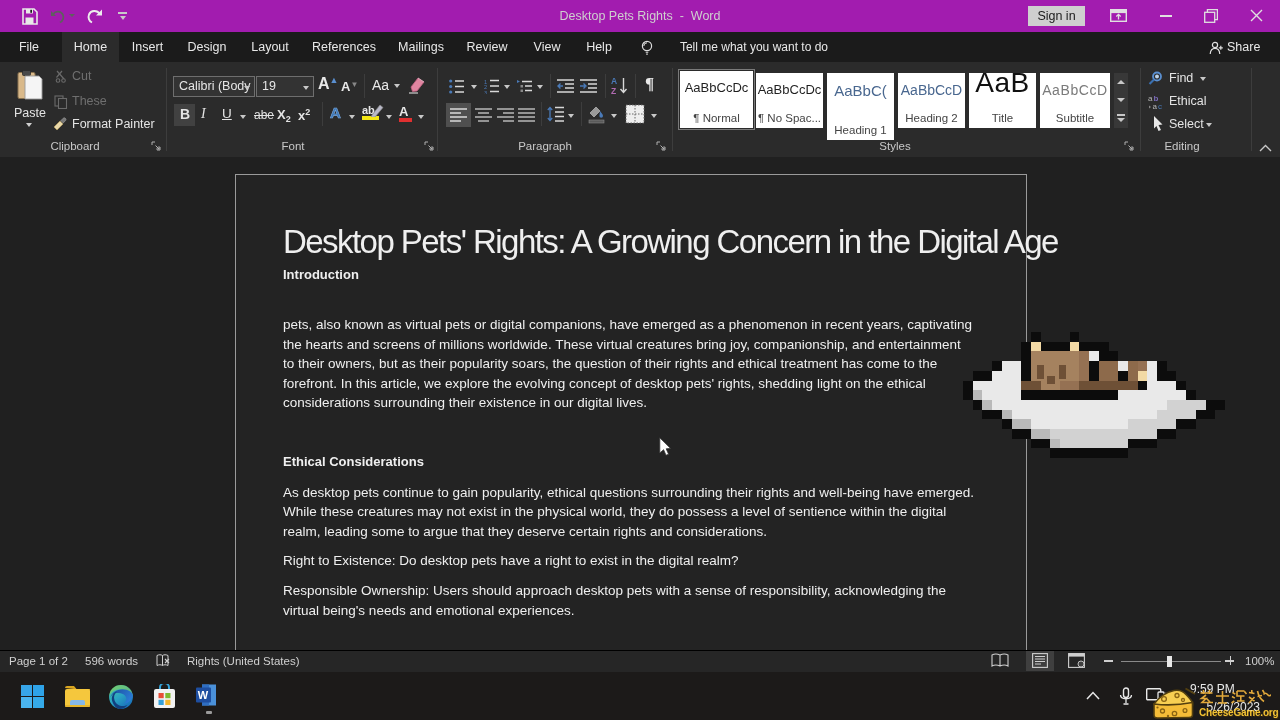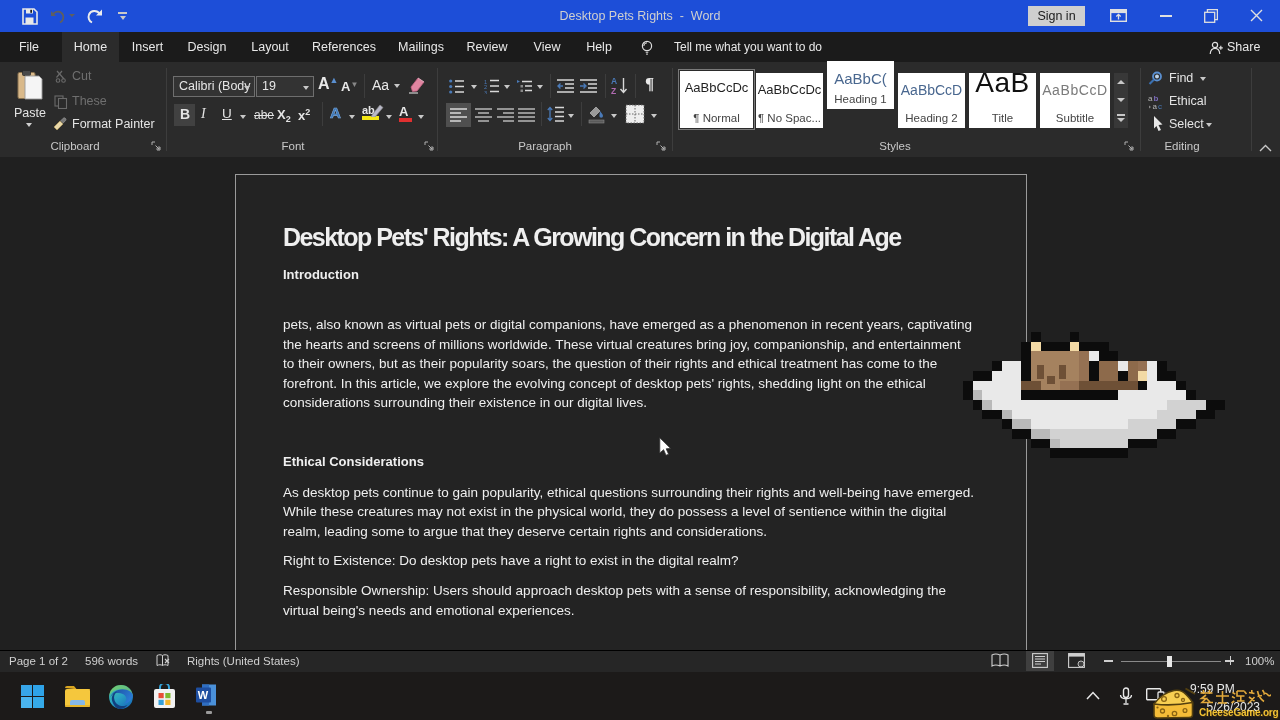--- a/index.html
+++ b/index.html
@@ -2,21 +2,21 @@
 <html><head>
 <meta charset="utf-8">
 <style>
   * { margin:0; padding:0; box-sizing:border-box; }
   html,body { width:1280px; height:720px; overflow:hidden; background:#1e1e1e;
     font-family:"Liberation Sans", sans-serif; }
   .abs { position:absolute; }
   .layer { position:absolute; left:0; top:0; width:1280px; height:720px; }
   #root { position:relative; width:1280px; height:720px; }
   
-  #titlebar { position:absolute; left:0; top:0; width:1280px; height:32px; background:#1d4ed8; }
+  #titlebar { position:absolute; left:0; top:0; width:1280px; height:32px; background:#a21caf; }
   .tbtxt { color:#cfcfcf; font-size:12.5px; }
   
   #tabrow { position:absolute; left:0; top:32px; width:1280px; height:30px; background:#1b1b1b; }
   .tab { position:absolute; top:0; height:30px; line-height:30px; color:#e8e8e8; font-size:12.5px; text-align:center; }
   .tab.sel { background:#2b2b2b; }
   
   #ribbon { position:absolute; left:0; top:62px; width:1280px; height:95px; background:#2b2b2b; }
   .gdiv { position:absolute; top:68px; width:1px; height:83px; background:#3d3d3d; }
   .glabel { position:absolute; top:140px; font-size:11.5px; color:#c8c8c8; text-align:center; }
   .launcher { position:absolute; top:141px; width:10px; height:10px; }
@@ -82,21 +82,21 @@
     <div class="tab" style="left:309px;width:70px">References</div>
     <div class="tab" style="left:392px;width:58px">Mailings</div>
     <div class="tab" style="left:462px;width:50px">Review</div>
     <div class="tab" style="left:524px;width:46px">View</div>
     <div class="tab" style="left:578px;width:42px">Help</div>
     <svg class="abs" style="left:640px;top:8px" width="14" height="16" viewBox="0 0 14 16">
       <circle cx="7" cy="6" r="4.6" fill="none" stroke="#dddddd" stroke-width="1.2"></circle>
       <path d="M5.4 10.5 h3.2 M5.7 12.3 h2.6 M6.2 14.1 h1.6" stroke="#dddddd" stroke-width="1.1"></path>
       <path d="M7 2.8 a3.2 3.2 0 0 0 -3.2 3.2" fill="none" stroke="#dddddd" stroke-width="1"></path>
     </svg>
-    <div class="tab" style="left:668px;width:160px;text-align:center;font-size:12px">Tell me what you want to do</div>
+    <div class="tab" style="left:668px;width:160px;text-align:right;font-size:12px">Tell me what you want to do</div>
     <svg class="abs" style="left:1209px;top:9px" width="15" height="14" viewBox="0 0 15 14">
       <circle cx="6" cy="4" r="2.6" fill="none" stroke="#e0e0e0" stroke-width="1.2"></circle>
       <path d="M1.2 13 c0.3-4 2.3-5.6 4.8-5.6 c2.5 0 4.5 1.6 4.8 5.6" fill="none" stroke="#e0e0e0" stroke-width="1.2"></path>
       <path d="M11.8 4.8 v4 M9.8 6.8 h4" stroke="#e0e0e0" stroke-width="1.2"></path>
     </svg>
     <div class="tab" style="left:1227px;width:40px;text-align:left">Share</div>
   </div>
   <div id="ribbon"></div>
   <div class="layer">
 
@@ -246,21 +246,21 @@
     <div class="gdiv" style="left:672px"></div>
 
     <div class="stycard" style="left:680px;top:71px;width:73px;height:57px;outline:1px solid #7a7a7a;outline-offset:1px">
       <div class="stysamp" style="font-size:13px;color:#1f1f1f">AaBbCcDc</div>
       <div class="stylab">¶ Normal</div>
     </div>
     <div class="stycard" style="left:756px;top:73px;width:67px;height:55px">
       <div class="stysamp" style="font-size:13px;color:#1f1f1f">AaBbCcDc</div>
       <div class="stylab">¶ No Spac...</div>
     </div>
-    <div class="stycard" style="left:827px;top:61px;width:67px;height:48px">
+    <div class="stycard" style="left:827px;top:73px;width:67px;height:67px">
       <div class="stysamp" style="font-size:15px;color:#49678f">AaBbC(</div>
       <div class="stylab">Heading 1</div>
     </div>
     <div class="stycard" style="left:898px;top:73px;width:67px;height:55px">
       <div class="stysamp" style="font-size:14px;color:#49678f">AaBbCcD</div>
       <div class="stylab">Heading 2</div>
     </div>
     <div class="stycard" style="left:969px;top:73px;width:67px;height:55px">
       <div class="stysamp" style="font-size:28px;color:#111;font-weight:400;letter-spacing:0.5px;margin-top:-6px">AaB</div>
       <div class="stylab">Title</div>
@@ -303,21 +303,21 @@
     <div class="glabel" style="left:1137px;width:90px">Editing</div>
     <div class="gdiv" style="left:1251px"></div>
     <svg class="abs" style="left:1259px;top:144px" width="13" height="8" viewBox="0 0 13 8">
       <path d="M1 7 L6.5 1.5 L12 7" fill="none" stroke="#c8c8c8" stroke-width="1.4"></path>
     </svg>
   </div>
   <div id="canvas">
     <div id="page"></div>
   </div>
   <div class="layer">
-    <div class="doc" style="left:283px;top:223px;font-size:25px;font-weight:bold;letter-spacing:-1.55px">Desktop Pets' Rights: A Growing Concern in the Digital Age</div>
+    <div class="doc" style="left:283px;top:223px;font-size:33px;font-weight:normal;letter-spacing:-1.55px">Desktop Pets' Rights: A Growing Concern in the Digital Age</div>
     <div class="doc" style="left:283px;top:267px;font-size:13px;font-weight:bold">Introduction</div>
     <div class="doc bl" style="top:317px">pets, also known as virtual pets or digital companions, have emerged as a phenomenon in recent years, captivating</div>
     <div class="doc bl" style="top:336.5px">the hearts and screens of millions worldwide. These virtual creatures bring joy, companionship, and entertainment</div>
     <div class="doc bl" style="top:356px">to their owners, but as their popularity soars, the question of their rights and ethical treatment has come to the</div>
     <div class="doc bl" style="top:375.5px">forefront. In this article, we explore the evolving concept of desktop pets' rights, shedding light on the ethical</div>
     <div class="doc bl" style="top:395px">considerations surrounding their existence in our digital lives.</div>
     <div class="doc" style="left:283px;top:454px;font-size:13px;font-weight:bold">Ethical Considerations</div>
     <div class="doc bl" style="top:484.5px">As desktop pets continue to gain popularity, ethical questions surrounding their rights and well-being have emerged.</div>
     <div class="doc bl" style="top:504px">While these creatures may not exist in the physical world, they do possess a level of sentience within the digital</div>
     <div class="doc bl" style="top:523.5px">realm, leading some to argue that they deserve certain rights and considerations.</div>

